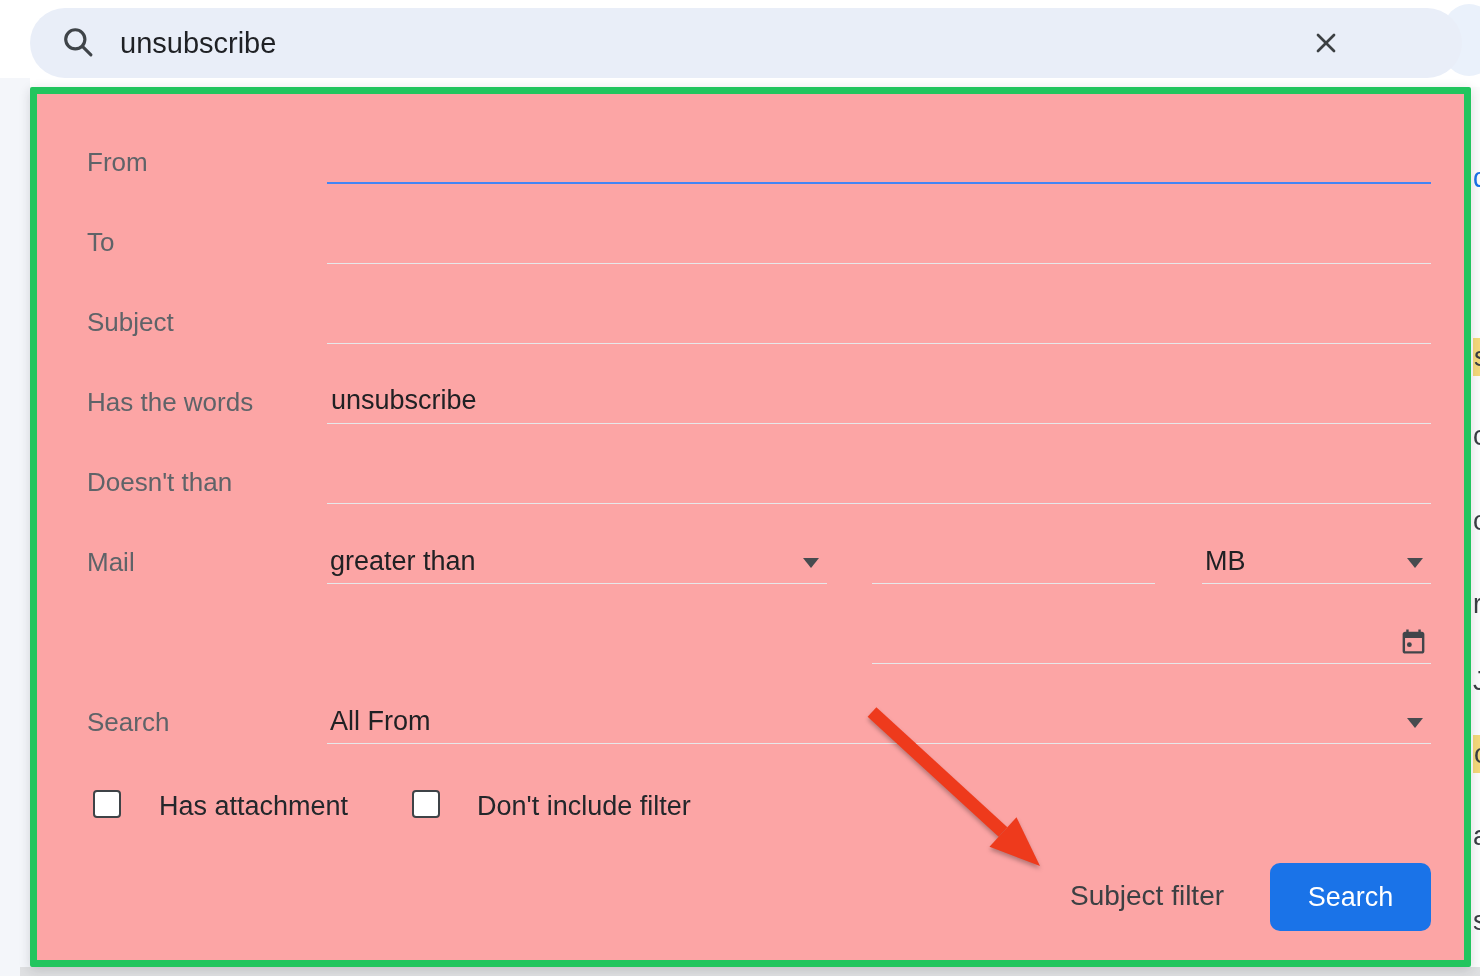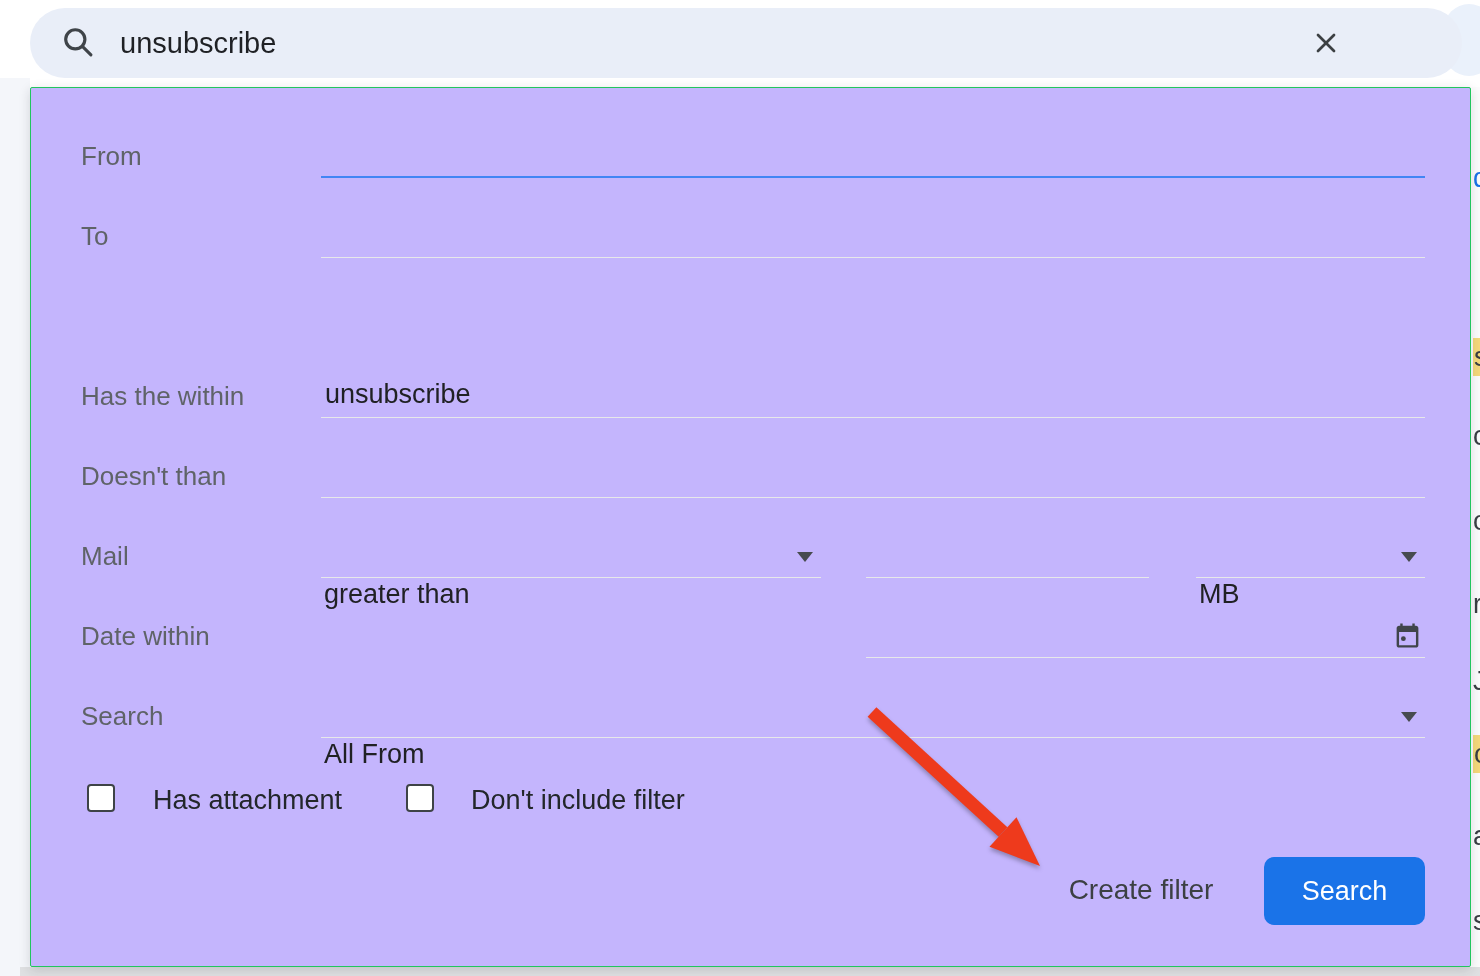--- a/index.html
+++ b/index.html
@@ -24,31 +24,31 @@
                  padding-left:30px; }
   .search-pill .mag { flex:0 0 auto; margin-top:2px; }
   .query-input { flex:1; margin-left:24px; border:none; outline:none; background:transparent;
                  font-family:"Liberation Sans", sans-serif; font-size:29px; color:#1f2125; height:44px; }
   .close-btn { position:absolute; left:1274px; top:13px; width:44px; height:44px;
                display:flex; align-items:center; justify-content:center; cursor:pointer;
                border:none; background:transparent; }
 
   
   .panel { position:absolute; left:30px; top:87px; width:1441px; height:880px;
-           background:#c4b5fd; border:1px solid #22c55e; border-radius:2px;
+           background:#fca5a5; border:7px solid #22c55e; border-radius:2px;
            box-shadow:0 3px 12px rgba(32,33,36,.16); }
   .row { position:absolute; left:50px; width:1344px; height:44px; }
   .lbl { position:absolute; left:0; top:0; width:235px; line-height:44px;
          font-size:26px; color:#5f6368; white-space:nowrap; }
   .fieldwrap { position:absolute; top:0; height:44px; border-bottom:1.5px solid #e7e8ea; }
   .fieldwrap.focus { border-bottom:2.5px solid #4285f4; }
   .txt-input { width:100%; height:41px; border:none; outline:none; background:transparent;
                font-family:"Liberation Sans", sans-serif; font-size:27px; color:#202124; padding:0 4px; }
   .dd { position:absolute; top:0; height:44px; border-bottom:1.5px solid #e7e8ea; cursor:pointer; }
-  .dd .val { position:absolute; left:3px; top:0; line-height:42px; font-size:27px; color:#202124; white-space:nowrap;margin-top:39px; }
+  .dd .val { position:absolute; left:3px; top:0; line-height:42px; font-size:27px; color:#202124; white-space:nowrap; }
   .caret { position:absolute; right:8px; top:18px; width:0; height:0;
            border-left:8px solid transparent; border-right:8px solid transparent;
            border-top:10px solid #474b4f; }
   .cal-icon { position:absolute; right:3px; top:7px; }
 
   
   .cbrow { position:absolute; left:0; top:690px; width:1441px; height:44px; }
   .cb { position:absolute; top:6px; width:28px; height:28px; border:2.5px solid #3e4347;
         border-radius:4px; background:#fff; cursor:pointer; }
   .cblabel { position:absolute; top:0; line-height:44px; font-size:27px; color:#23272b; white-space:nowrap; }
@@ -109,23 +109,29 @@
       </span>
     </div>
 
     <div class="row" style="top:126px">
       <span class="lbl">To</span>
       <span class="fieldwrap" style="left:240px; width:1104px">
         <input class="txt-input" type="text" style="">
       </span>
     </div>
 
+    <div class="row" style="top:206px">
+      <span class="lbl">Subject</span>
+      <span class="fieldwrap" style="left:240px; width:1104px">
+        <input class="txt-input" type="text" style="">
+      </span>
+    </div>
 
     <div class="row" style="top:286px">
-      <span class="lbl">Has the within</span>
+      <span class="lbl">Has the words</span>
       <span class="fieldwrap" style="left:240px; width:1104px">
         <input class="txt-input" type="text" value="unsubscribe" style="">
       </span>
     </div>
 
     <div class="row" style="top:366px">
       <span class="lbl">Doesn't than</span>
       <span class="fieldwrap" style="left:240px; width:1104px">
         <input class="txt-input" type="text" style="">
       </span>
@@ -140,21 +146,20 @@
       <span class="fieldwrap" style="left:785px; width:283px">
         <input class="txt-input" type="text" value="" style="">
       </span>
       <span class="dd" style="left:1115px; width:229px">
         <span class="val">MB</span>
         <i class="caret"></i>
       </span>
     </div>
 
     <div class="row" style="top:526px">
-      <span class="lbl">Date within</span>
       <span class="fieldwrap" style="left:785px; width:559px">
         <input class="txt-input" type="text" style="width: 510px;" value="">
         <span class="cal-icon">
           <svg width="29" height="29" viewBox="0 0 24 24">
             <path fill="#40454a" d="M19 4h-1V2h-2v2H8V2H6v2H5c-1.1 0-2 .9-2 2v14c0 1.1.9 2 2 2h14c1.1 0 2-.9 2-2V6c0-1.1-.9-2-2-2zm0 16H5V9h14v11z"></path>
             <circle cx="8.6" cy="14.6" r="2" fill="#40454a"></circle>
           </svg>
         </span>
       </span>
     </div>
@@ -167,21 +172,21 @@
       </span>
     </div>
 
     <div class="cbrow">
       <span class="cb" style="left:56px"></span>
       <span class="cblabel" style="left:122px">Has attachment</span>
       <span class="cb" style="left:375px"></span>
       <span class="cblabel" style="left:440px">Don't include filter</span>
     </div>
 
-    <button class="create-filter-btn">Create filter</button>
+    <button class="create-filter-btn">Subject filter</button>
     <button class="search-btn">Search</button>
   </div>
 
   <svg class="arrow-svg" viewBox="0 0 1480 976">
     <line x1="872" y1="712" x2="1003" y2="832" stroke="#ee3a1c" stroke-width="13"></line>
     <polygon points="1040,866 989.5,846.7 1016.5,817.3" fill="#ee3a1c"></polygon>
   </svg>
 
 </div>
 

